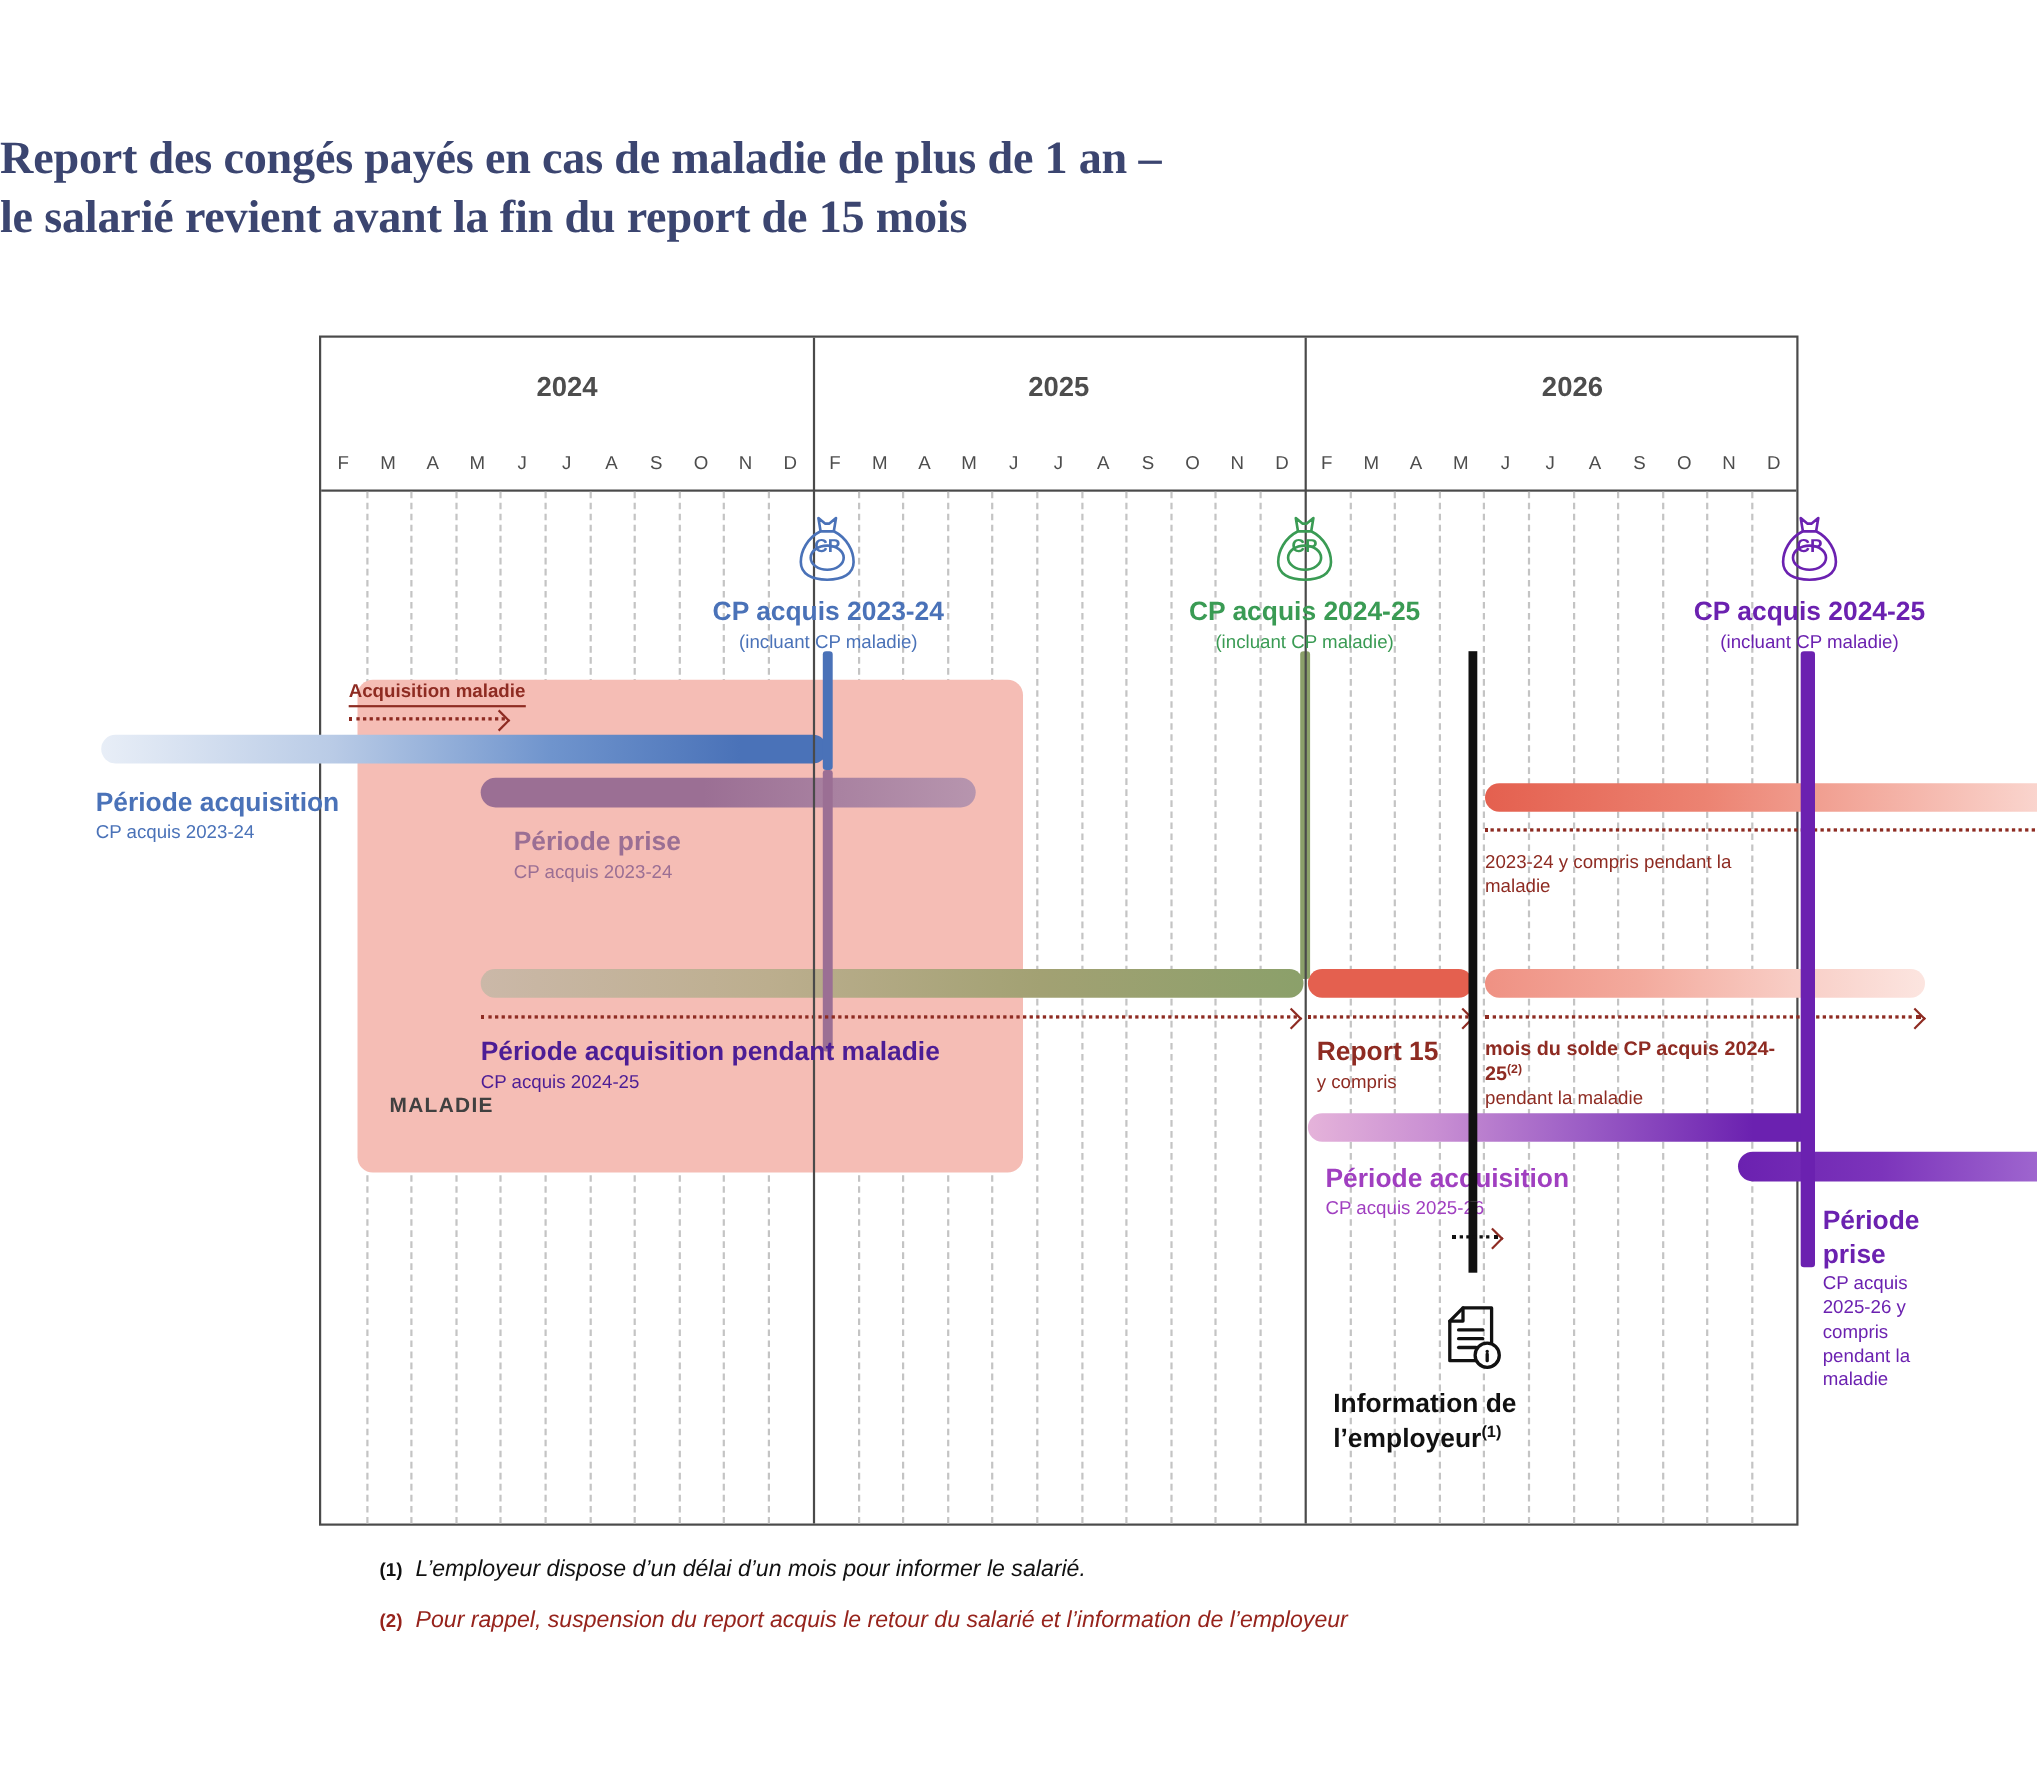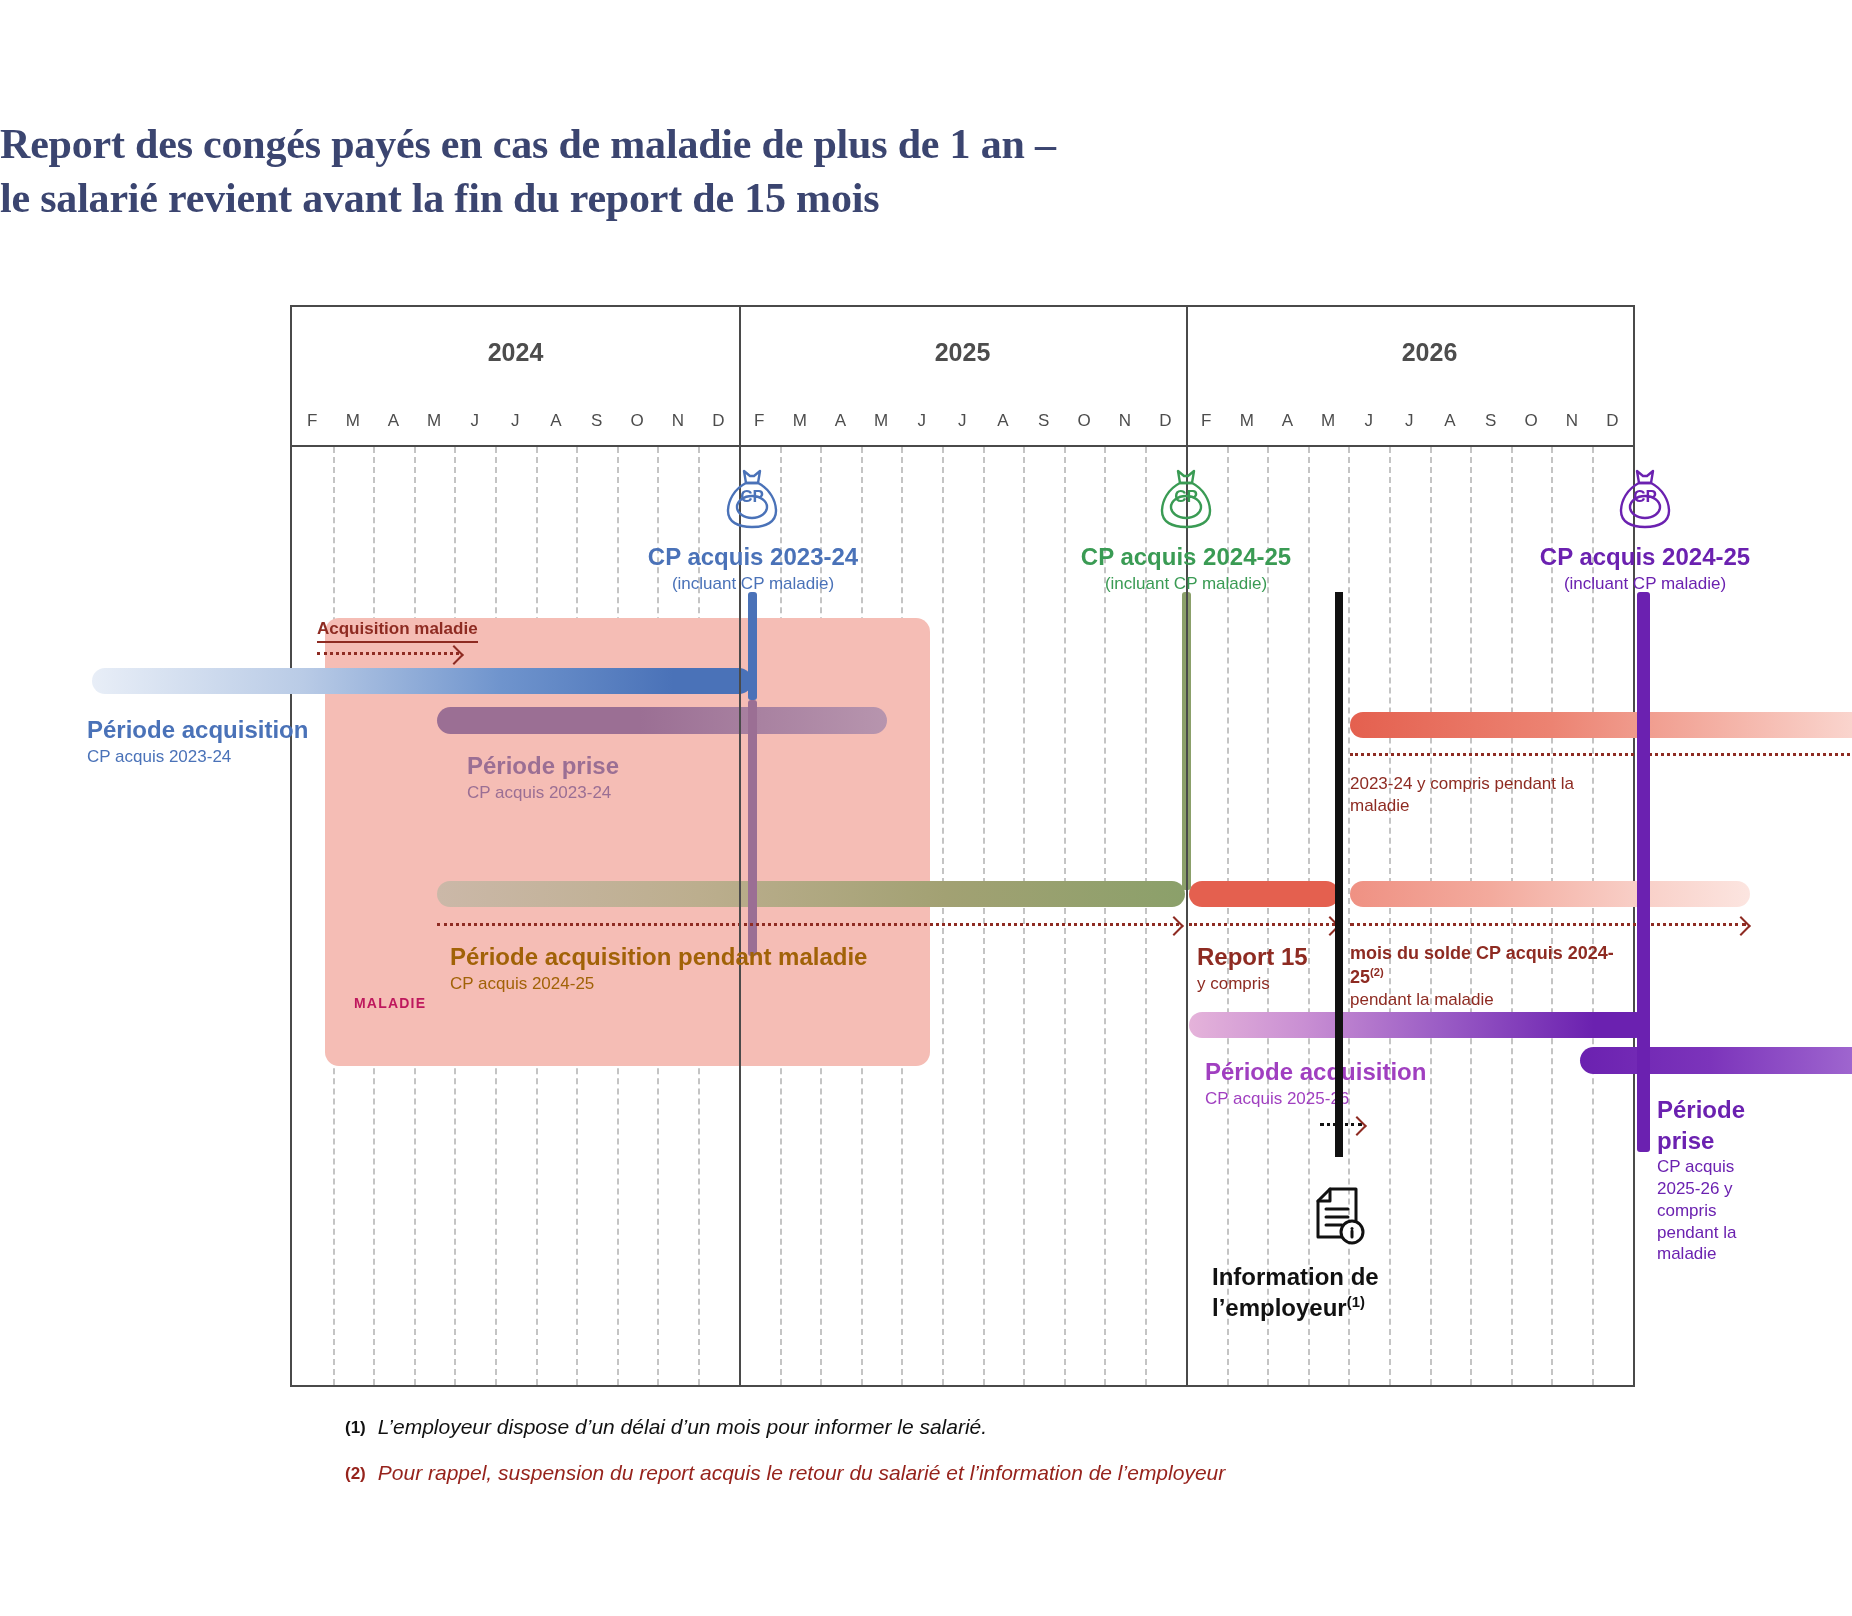--- a/index.html
+++ b/index.html
@@ -67,23 +67,23 @@
 
   
   .maladie-block {
     position: absolute;
     background: #f5bdb5;
     border-radius: 14px;
     z-index: 1;
   }
   .maladie-label {
     position: absolute;
-    font-size: 14px; font-weight: bold;
+    font-size: 19px; font-weight: bold;
     letter-spacing: 1.2px;
-    color: #be185d;
+    color: #404040;
     z-index: 4;
   }
 
   
   .bar { position: absolute; border-radius: 18px; z-index: 3; }
   .vbar { position: absolute; width: 9px; border-radius: 3px; z-index: 4; }
   .vbar-thick { position: absolute; width: 13px; border-radius: 3px; z-index: 5; }
 
   
   .darrow {
@@ -274,21 +274,21 @@
     <div class="bar" style="left:145px; top:260px; width:450px; height:27px;
          background:linear-gradient(90deg,#9b6f94 0%,#9b6f94 45%,#b795ae 100%);"></div>
     <div class="txt" style="left:175px; top:304px; color:#9b6f94;">
       <div class="t1">Période prise</div>
       <div class="t2">CP acquis 2023-24</div>
     </div>
 
     <div class="bar" style="left:145px; top:434px; width:748px; height:26px;
          background:linear-gradient(90deg,#cbb8a8 0%,#bcae8e 35%,#a2a173 68%,#8ba06a 100%);"></div>
     <div class="darrow" style="left:145px; top:476px; width:742px;"></div>
-    <div class="txt" style="left:158px; top:495px; color:#a16207;">
+    <div class="txt" style="left:145px; top:495px; color:#4c1d95;">
       <div class="t1">Période acquisition pendant maladie</div>
       <div class="t2">CP acquis 2024-25</div>
     </div>
 
     <div class="bar" style="left:897px; top:434px; width:150px; height:26px; background:#e4604f;"></div>
     <div class="darrow" style="left:897px; top:476px; width:146px; border-top-color:#8e2b22;"></div>
     <div class="txt" style="left:905px; top:495px; color:#8e2b22;">
       <div class="t1">Report 15</div>
       <div class="t2">y compris</div>
     </div>

